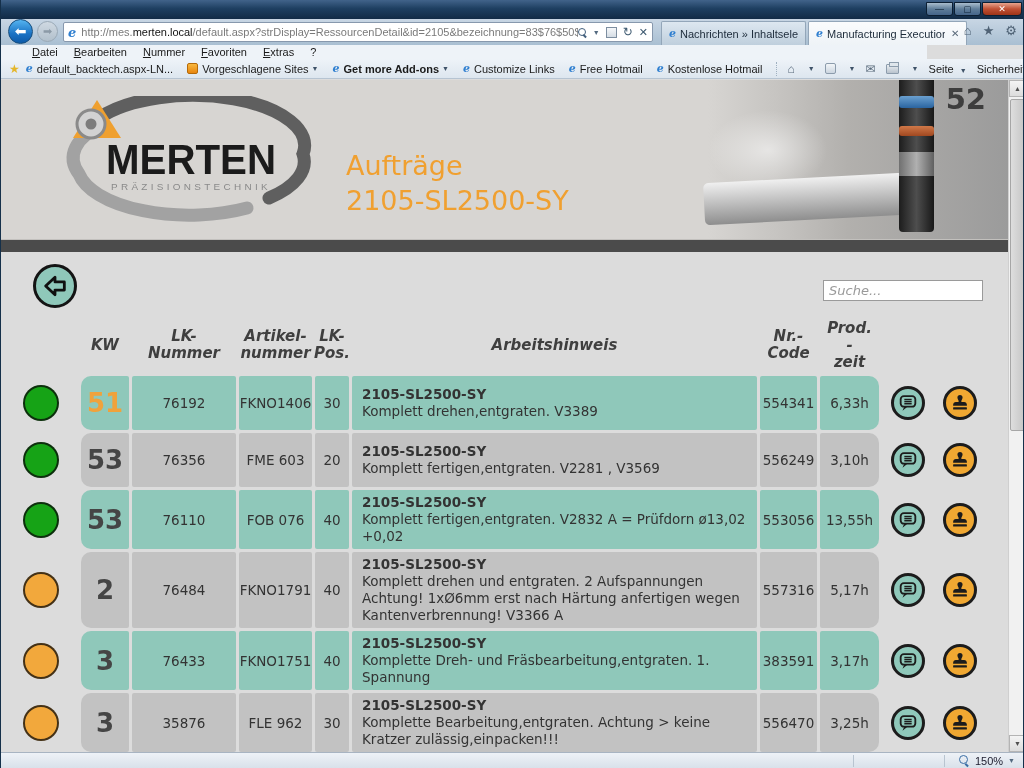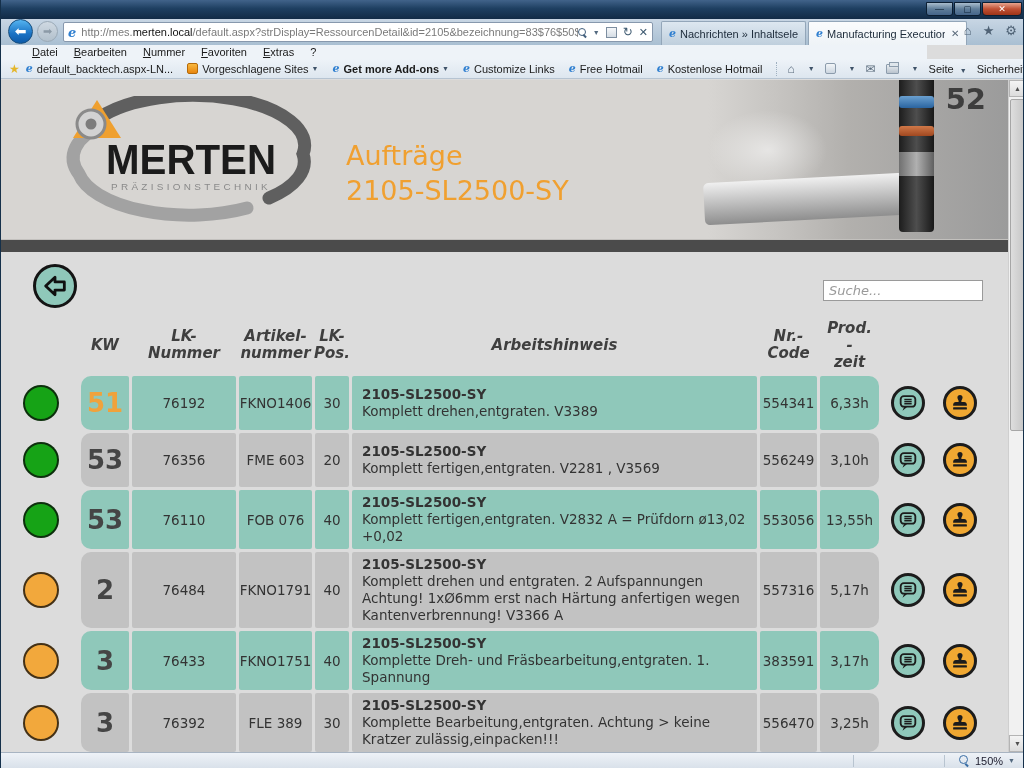--- a/index.html
+++ b/index.html
@@ -96,21 +96,21 @@
   .m-ring.blue { top:16px; height:12px; background:linear-gradient(#6aa0d0,#2a64a0); border-radius:3px; }
   .m-ring.orange { top:46px; height:10px; background:linear-gradient(#d07848,#a04820); border-radius:3px; }
   .m-ring.steel { top:72px; height:24px; background:linear-gradient(90deg,#707070,#b0b0b0 50%,#606060); }
   .m-cyl { position:absolute; right:104px; top:98px; width:200px; height:42px; border-radius:5px;
     background:linear-gradient(#f0f0f0,#c4c4c4 45%,#8e8e8e); transform:rotate(-3deg); }
   .m-glow { position:absolute; right:180px; top:30px; width:120px; height:80px; border-radius:50%;
     background:radial-gradient(rgba(255,255,255,.55), rgba(255,255,255,0) 70%); }
   .week-number { position:absolute; right:22px; top:2px; font-family:"DejaVu Sans", sans-serif;
     font-size:29px; font-weight:bold; color:#3d3d3d; }
   .logo { position:absolute; left:50px; top:16px; }
-  .page-heading { position:absolute; left:345px; top:58px; font-family:"DejaVu Sans", sans-serif;
+  .page-heading { position:absolute; left:345px; top:68px; font-family:"DejaVu Sans", sans-serif;
     font-size:27px; color:#f0a030; line-height:35px; }
   .darkband { position:absolute; left:0; top:160px; width:1007px; height:12px; background:#4b4b4b; }
 
   
   .back-btn { position:absolute; left:32px; top:184px; width:44px; height:44px; border-radius:50%;
     background:#8fc8ba; border:3px solid #141414; display:flex; align-items:center; justify-content:center;
     cursor:pointer; padding:0; }
   .search-input { position:absolute; left:822px; top:200px; width:160px; height:21px; background:#fff;
     border:1px solid #9a9a9a; font-family:"DejaVu Sans", sans-serif; font-size:13px; padding:0 5px; color:#333; }
   .search-input::placeholder { font-style:italic; color:#9a9a9a; }
@@ -494,22 +494,22 @@
       </button>
     </div>
   </div>
 
   <div class="trow gray">
     <div class="status-col">
               <span class="dot orange"></span>
             </div>
     <div class="cells">
       <div class="cell w0 kw">3</div>
-      <div class="cell w1 lk">76392</div>
-      <div class="cell w2 art">FLE 389</div>
+      <div class="cell w1 lk">35876</div>
+      <div class="cell w2 art">FLE 962</div>
       <div class="cell w3 pos">30</div>
       <div class="cell w4 hint">
         <div class="ht">2105-SL2500-SY</div>
                 <div class="hx">Komplette Bearbeitung,entgraten. Achtung &gt; keine Kratzer zulässig,einpacken!!!</div>
       </div>
       <div class="cell w5 code">556470</div>
       <div class="cell w6 zeit">3,25h</div>
     </div>
     <div class="actions">
       <button class="act comment">

